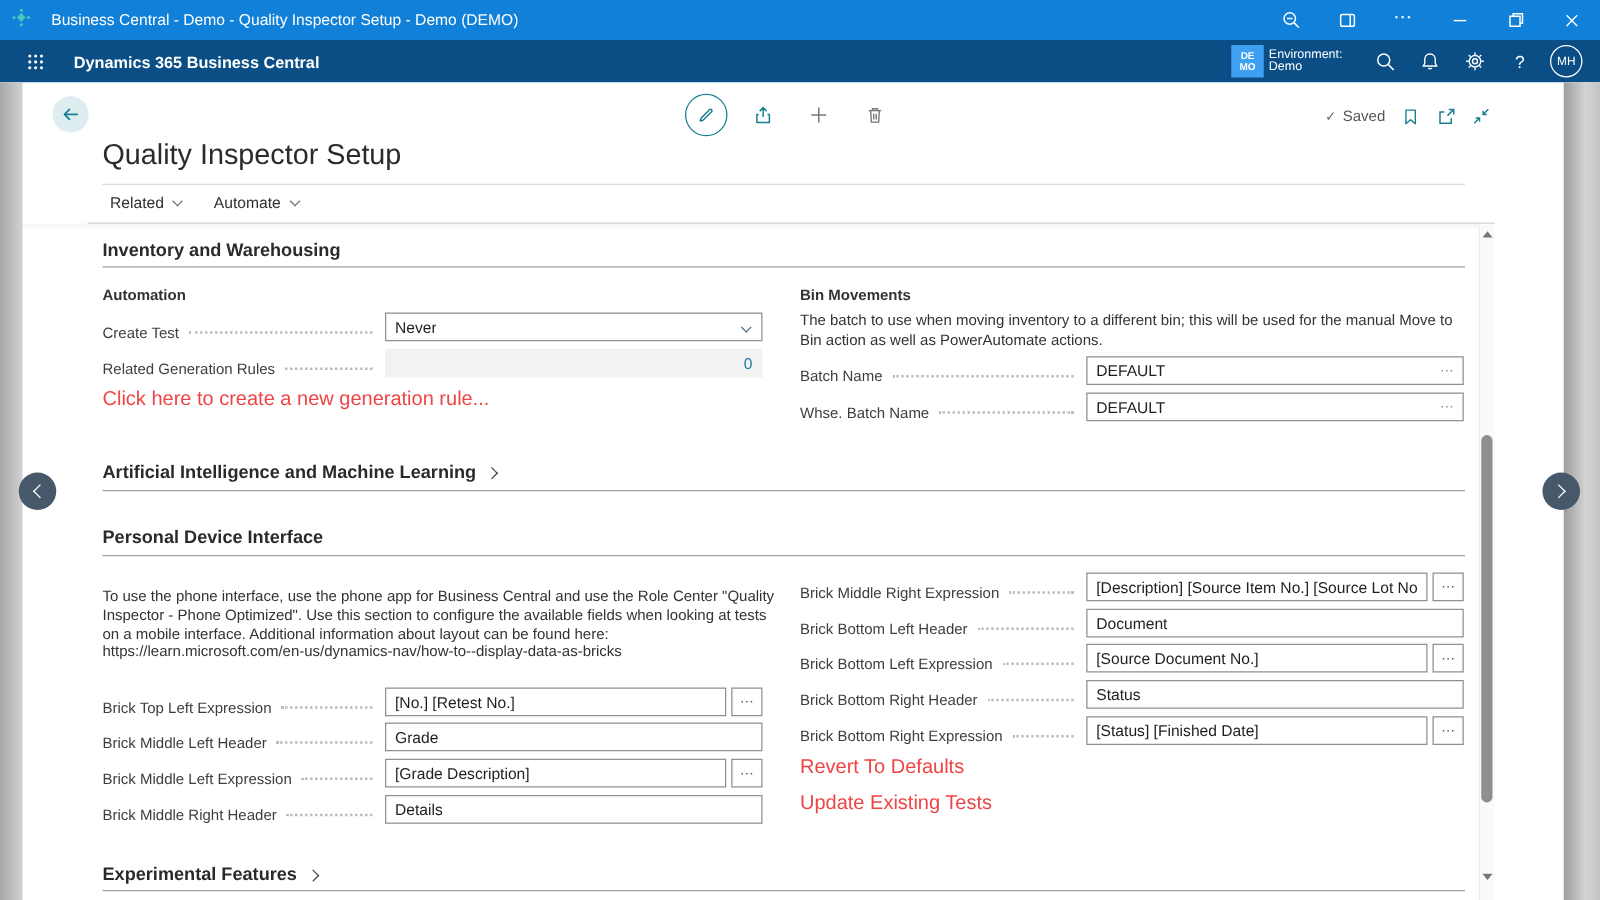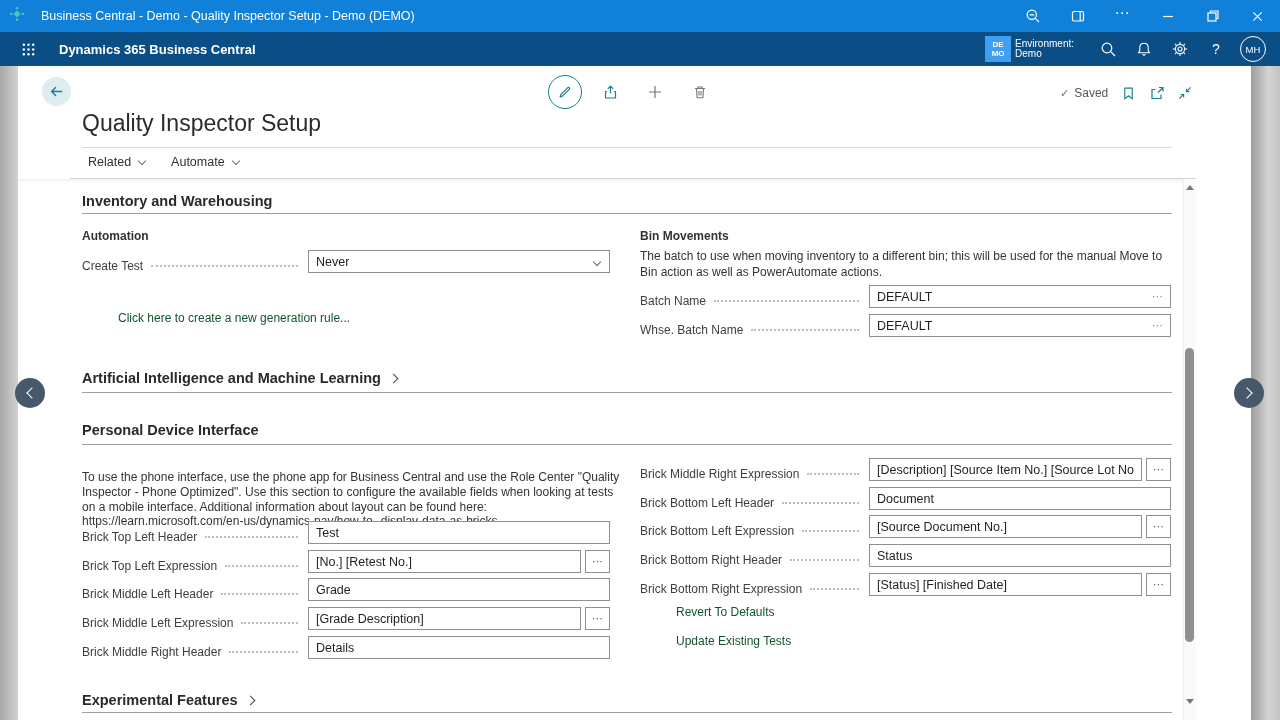--- a/index.html
+++ b/index.html
@@ -85,21 +85,21 @@
   .tbox span{white-space:nowrap;overflow:hidden;}
   .tbox.grow{width:273px;}
   .assist{width:25px;height:23px;border:1px solid #8f8f8f;background:#fff;margin-left:4px;
     display:flex;align-items:center;justify-content:center;font-size:11px;color:#555;}
   .dots-inline{margin-left:auto;color:#8a8a8a;font-size:11px;}
   .dropdown{position:relative;padding-right:20px;}
   .dd-chev{position:absolute;right:9px;top:8px;width:6px;height:6px;border-right:1.3px solid #51707e;
     border-bottom:1.3px solid #51707e;transform:rotate(45deg);}
   .disabled-box{width:302px;background:#f2f2f2;border:none;justify-content:flex-end;padding:0 8px;}
   .drill{color:#2379a2;}
-  .link{position:absolute;font-size:12px;color:#14532d;cursor:pointer;margin-left:36px;}
+  .link{position:absolute;font-size:16px;color:#ef4444;cursor:pointer;}
 
   
   .sb-track{position:absolute;left:1183px;top:114px;width:13px;height:540px;background:#fafafa;
     border-left:1px solid #ededed;}
   .sb-up{position:absolute;left:1186px;top:119px;width:0;height:0;border-left:4px solid transparent;
     border-right:4px solid transparent;border-bottom:5px solid #777;}
   .sb-down{position:absolute;left:1186px;top:633px;width:0;height:0;border-left:4px solid transparent;
     border-right:4px solid transparent;border-top:5px solid #777;}
   .sb-thumb{position:absolute;left:1185px;top:282px;width:9px;height:294px;border-radius:5px;background:#8f8f8f;}
 </style>
@@ -296,20 +296,27 @@
 
   <div class="frow cl" style="top:184px">
     <span class="flabel">Create Test</span>
     <span class="leader"></span>
     <span class="ctl tbox dropdown">
       <span>Never</span>
       <span class="dd-chev"></span>
     </span>
   </div>
 
+  <div class="frow cl" style="top:213px">
+    <span class="flabel">Related Generation Rules</span>
+    <span class="leader"></span>
+    <span class="ctl disabled-box">
+      <span class="drill">0</span>
+    </span>
+  </div>
 
   <div class="link" style="left:82px;top:245px">Click here to create a new generation rule...</div>
 
   <div class="group-label" style="left:640px;top:163px">Bin Movements</div>
   <div class="desc bin-desc">The batch to use when moving inventory to a different bin; this will be used for the manual Move to Bin action as well as PowerAutomate actions.</div>
 
   <div class="frow cr" style="top:219px">
     <span class="flabel">Batch Name</span>
     <span class="leader"></span>
     <span class="ctl tbox">
@@ -332,27 +339,20 @@
   </div>
   <div class="underline" style="top:326px"></div>
 
   <div class="sect" style="top:356px">
     <span>Personal Device Interface</span>
   </div>
   <div class="underline" style="top:378px"></div>
 
   <div class="desc pdi-desc">To use the phone interface, use the phone app for Business Central and use the Role Center "Quality Inspector - Phone Optimized". Use this section to configure the available fields when looking at tests on a mobile interface. Additional information about layout can be found here: https://learn.microsoft.com/en-us/dynamics-nav/how-to--display-data-as-bricks</div>
 
-  <div class="frow cl" style="top:455px">
-    <span class="flabel">Brick Top Left Header</span>
-    <span class="leader"></span>
-    <span class="ctl tbox">
-        <span>Test</span>
-      </span>
-  </div>
   <div class="frow cl" style="top:484px">
     <span class="flabel">Brick Top Left Expression</span>
     <span class="leader"></span>
     <span class="ctl tbox grow">
         <span>[No.] [Retest No.]</span>
       </span>
     <span class="assist">⋯</span>
   </div>
   <div class="frow cl" style="top:512px">
     <span class="flabel">Brick Middle Left Header</span>

